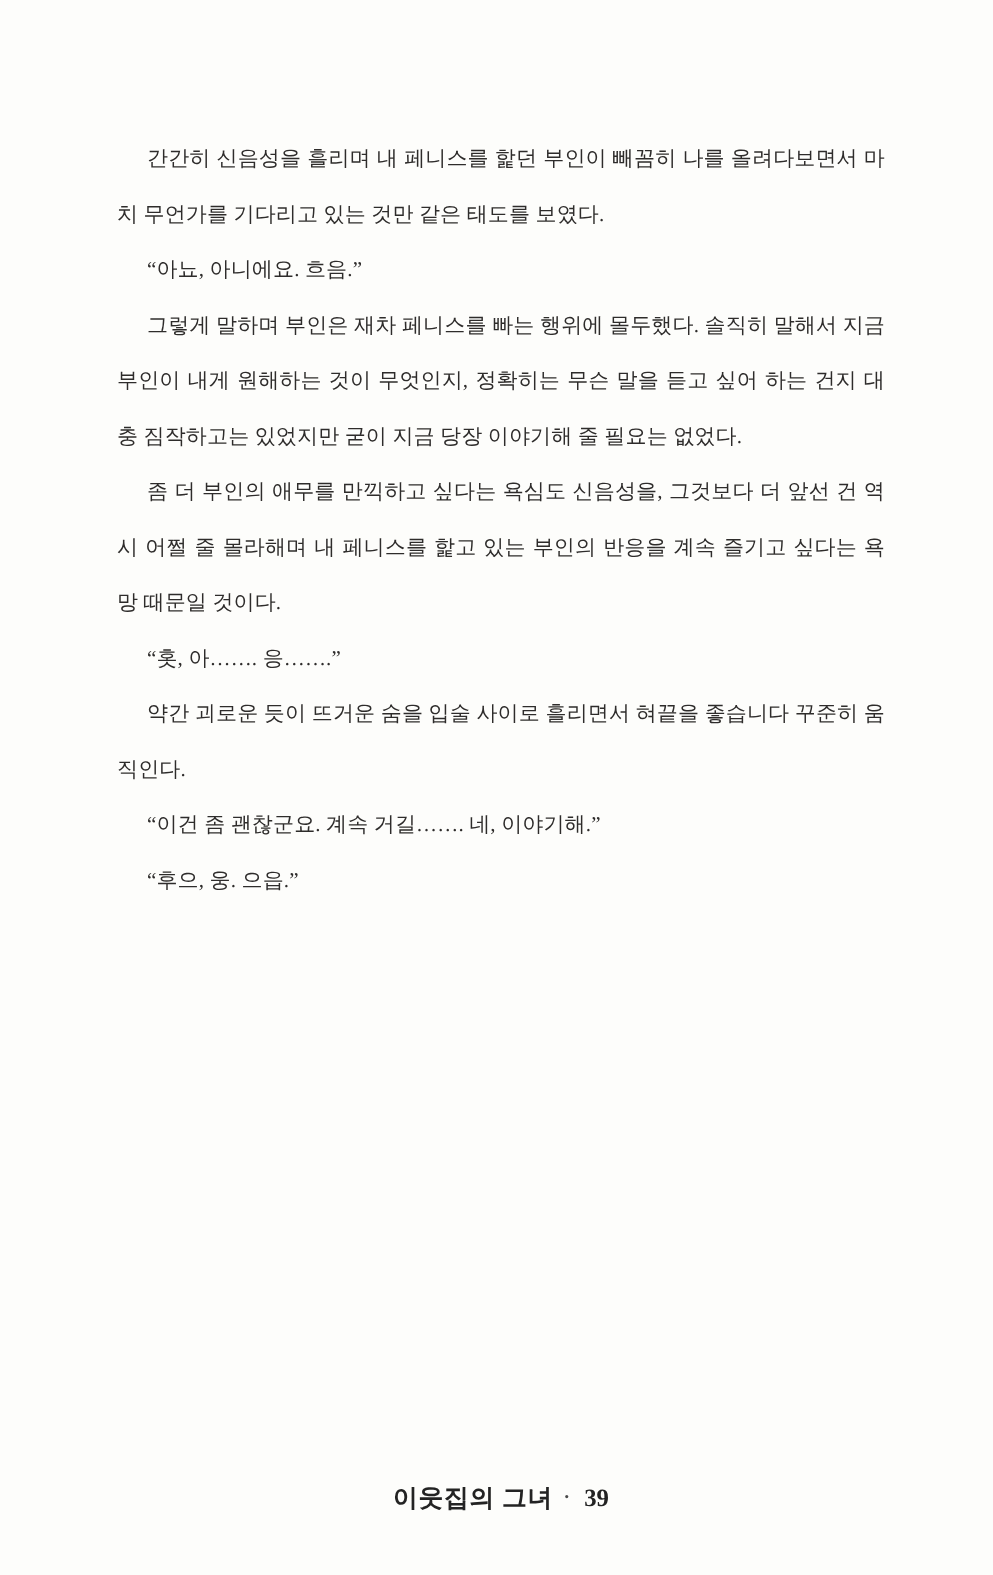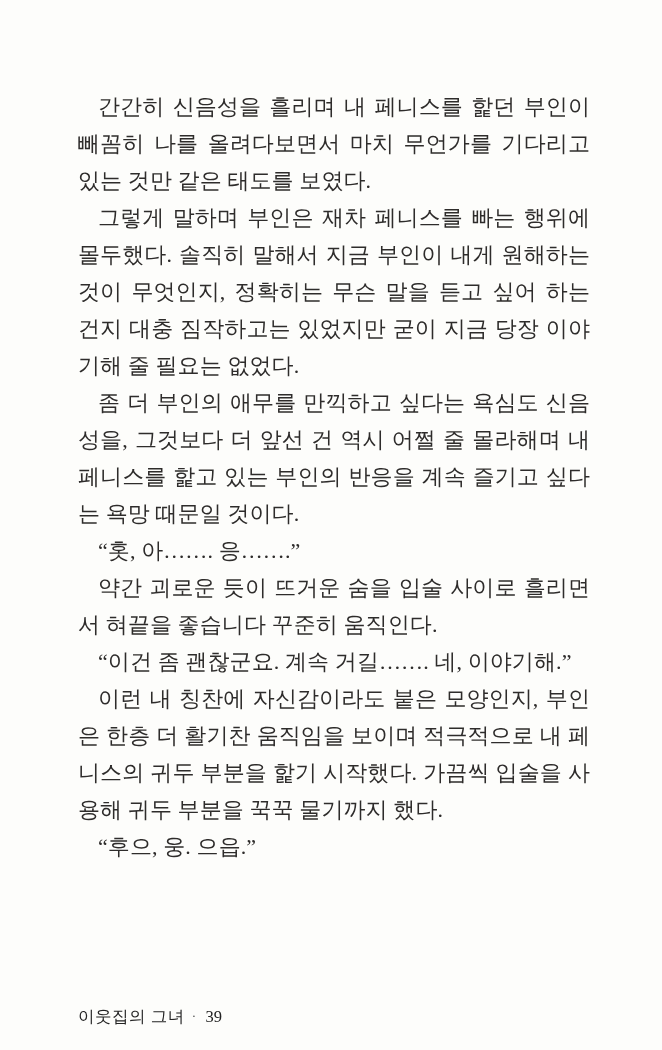--- a/index.html
+++ b/index.html
@@ -16,67 +16,68 @@
   }
   .page {
     position: relative;
     width: 662px;
     height: 1050px;
     box-sizing: border-box;
     padding: 88px 72px 40px 78px;
     background: #fdfdfb;
   }
   .body-text {
-    font-size: 22px;
+    font-size: 14px;
     line-height: 37px;
     text-align: justify;
     text-justify: inter-character;
     letter-spacing: 0.1px;
     color: #2e2c2b;
   }
   .para {
     margin: 0;
     text-indent: 20px;
   }
   .para.dialog {
     text-indent: 20px;
   }
   .footer {
     position: absolute;
     left: 78px;
     right: 72px;
-    bottom: 22px;
-    text-align: left;
+    bottom: 40px;
+    text-align: center;
     font-size: 16.5px;
     color: #232323;
     letter-spacing: 0.5px;
+    font-weight: bold;
   }
   .footer .sep {
     display: inline-block;
     margin: 0 9px 0 7px;
     transform: translateY(-2px);
     font-size: 13px;
     color: #4a4a4a;
   }
   .footer .pageno {
     font-family: "Liberation Serif", serif;
     letter-spacing: 0;
   }
 </style>
 </head>
 <body>
 
 <div class="page">
   <div class="body-text">
     <p class="para">간간히 신음성을 흘리며 내 페니스를 핥던 부인이 빼꼼히 나를 올려다보면서 마치 무언가를 기다리고 있는 것만 같은 태도를 보였다.</p>
+    <p class="para dialog">“아뇨, 아니에요. 흐음.”</p>
     <p class="para">그렇게 말하며 부인은 재차 페니스를 빠는 행위에 몰두했다. 솔직히 말해서 지금 부인이 내게 원해하는 것이 무엇인지, 정확히는 무슨 말을 듣고 싶어 하는 건지 대충 짐작하고는 있었지만 굳이 지금 당장 이야기해 줄 필요는 없었다.</p>
     <p class="para">좀 더 부인의 애무를 만끽하고 싶다는 욕심도 신음성을, 그것보다 더 앞선 건 역시 어쩔 줄 몰라해며 내 페니스를 핥고 있는 부인의 반응을 계속 즐기고 싶다는 욕망 때문일 것이다.</p>
     <p class="para dialog">“홋, 아……. 응…….”</p>
     <p class="para">약간 괴로운 듯이 뜨거운 숨을 입술 사이로 흘리면서 혀끝을 좋습니다 꾸준히 움직인다.</p>
     <p class="para dialog">“이건 좀 괜찮군요. 계속 거길……. 네, 이야기해.”</p>
-    <p class="para">이런 내 칭찬에 자신감이라도 붙은 모양인지, 부인은 한층 더 활기찬 움직임을 보이며 적극적으로 내 페니스의 귀두 부분을 핥기 시작했다. 가끔씩 입술을 사용해 귀두 부분을 꾹꾹 물기까지 했다.</p>
     <p class="para dialog">“후으, 웅. 으읍.”</p>
   </div>
 
   <div class="footer">
     <span>이웃집의 그녀</span><span class="sep">·</span><span class="pageno">39</span>
   </div>
 </div>
 
 </body></html>

